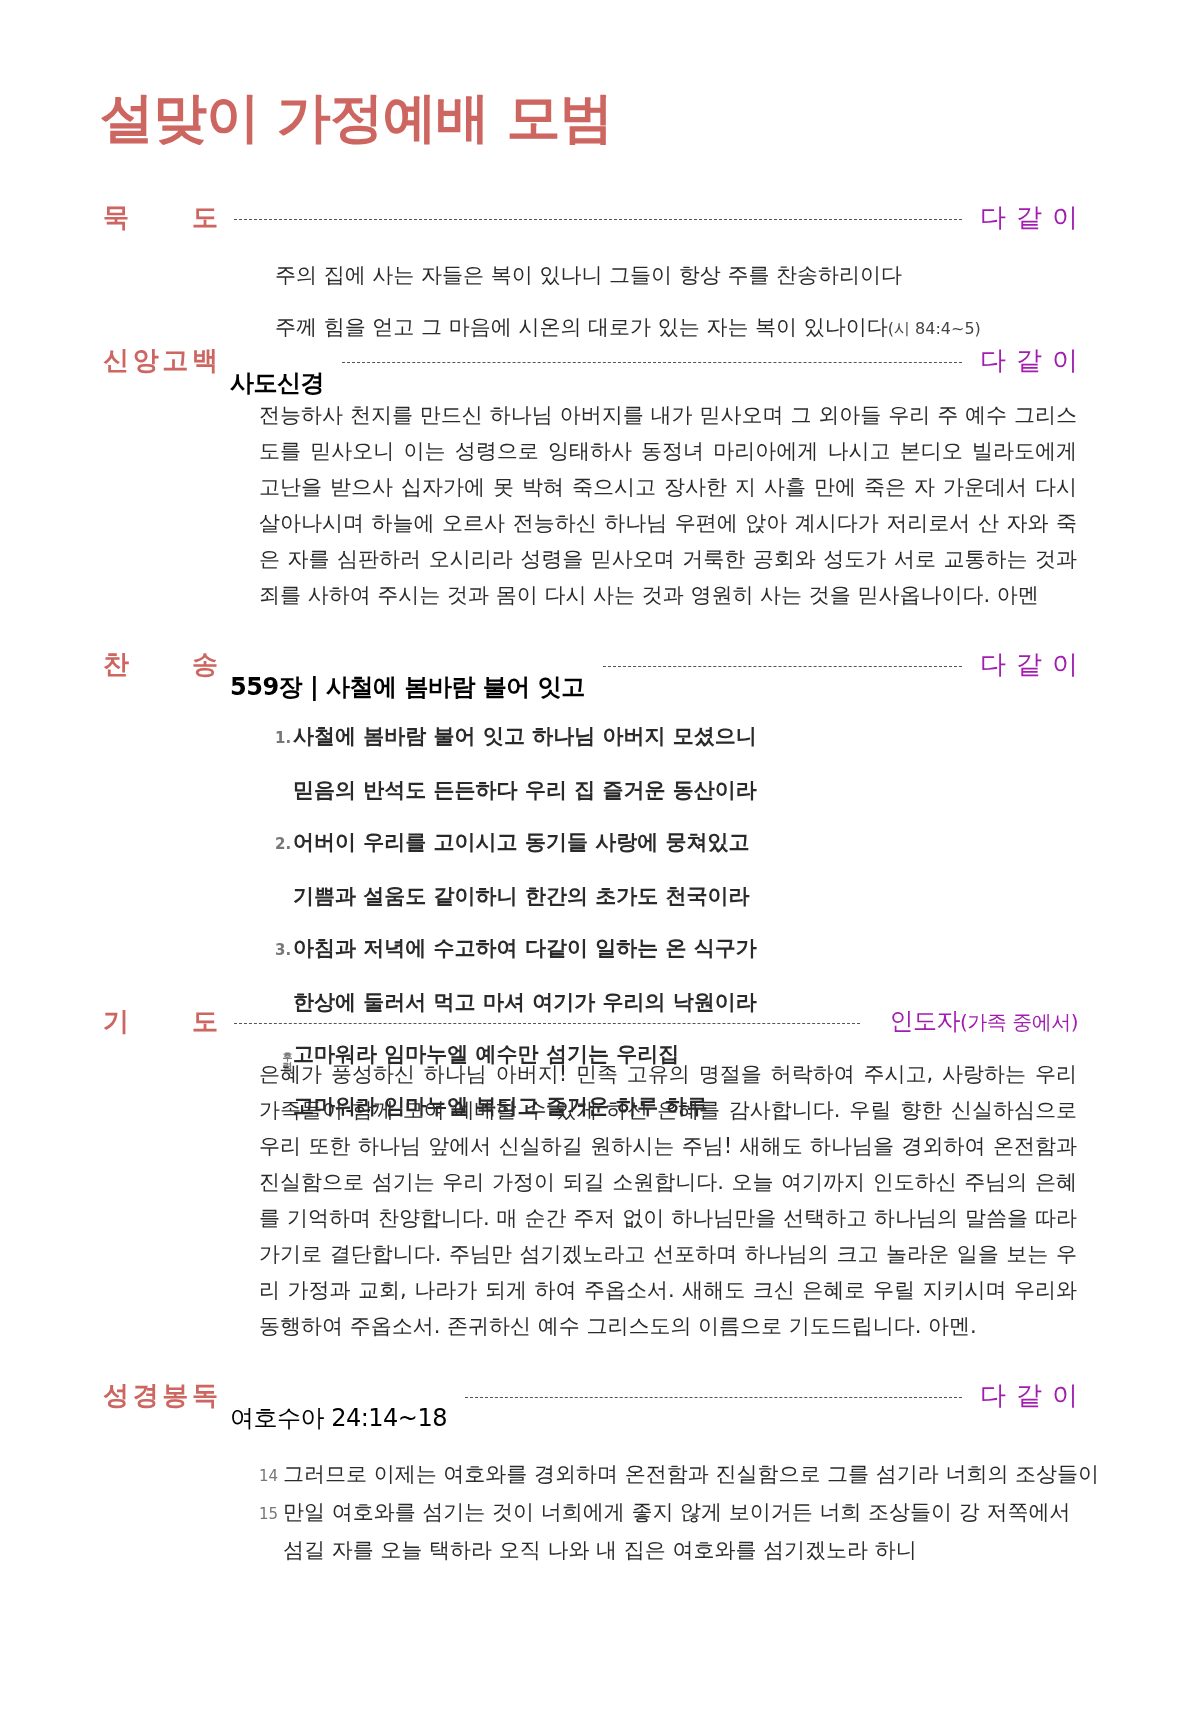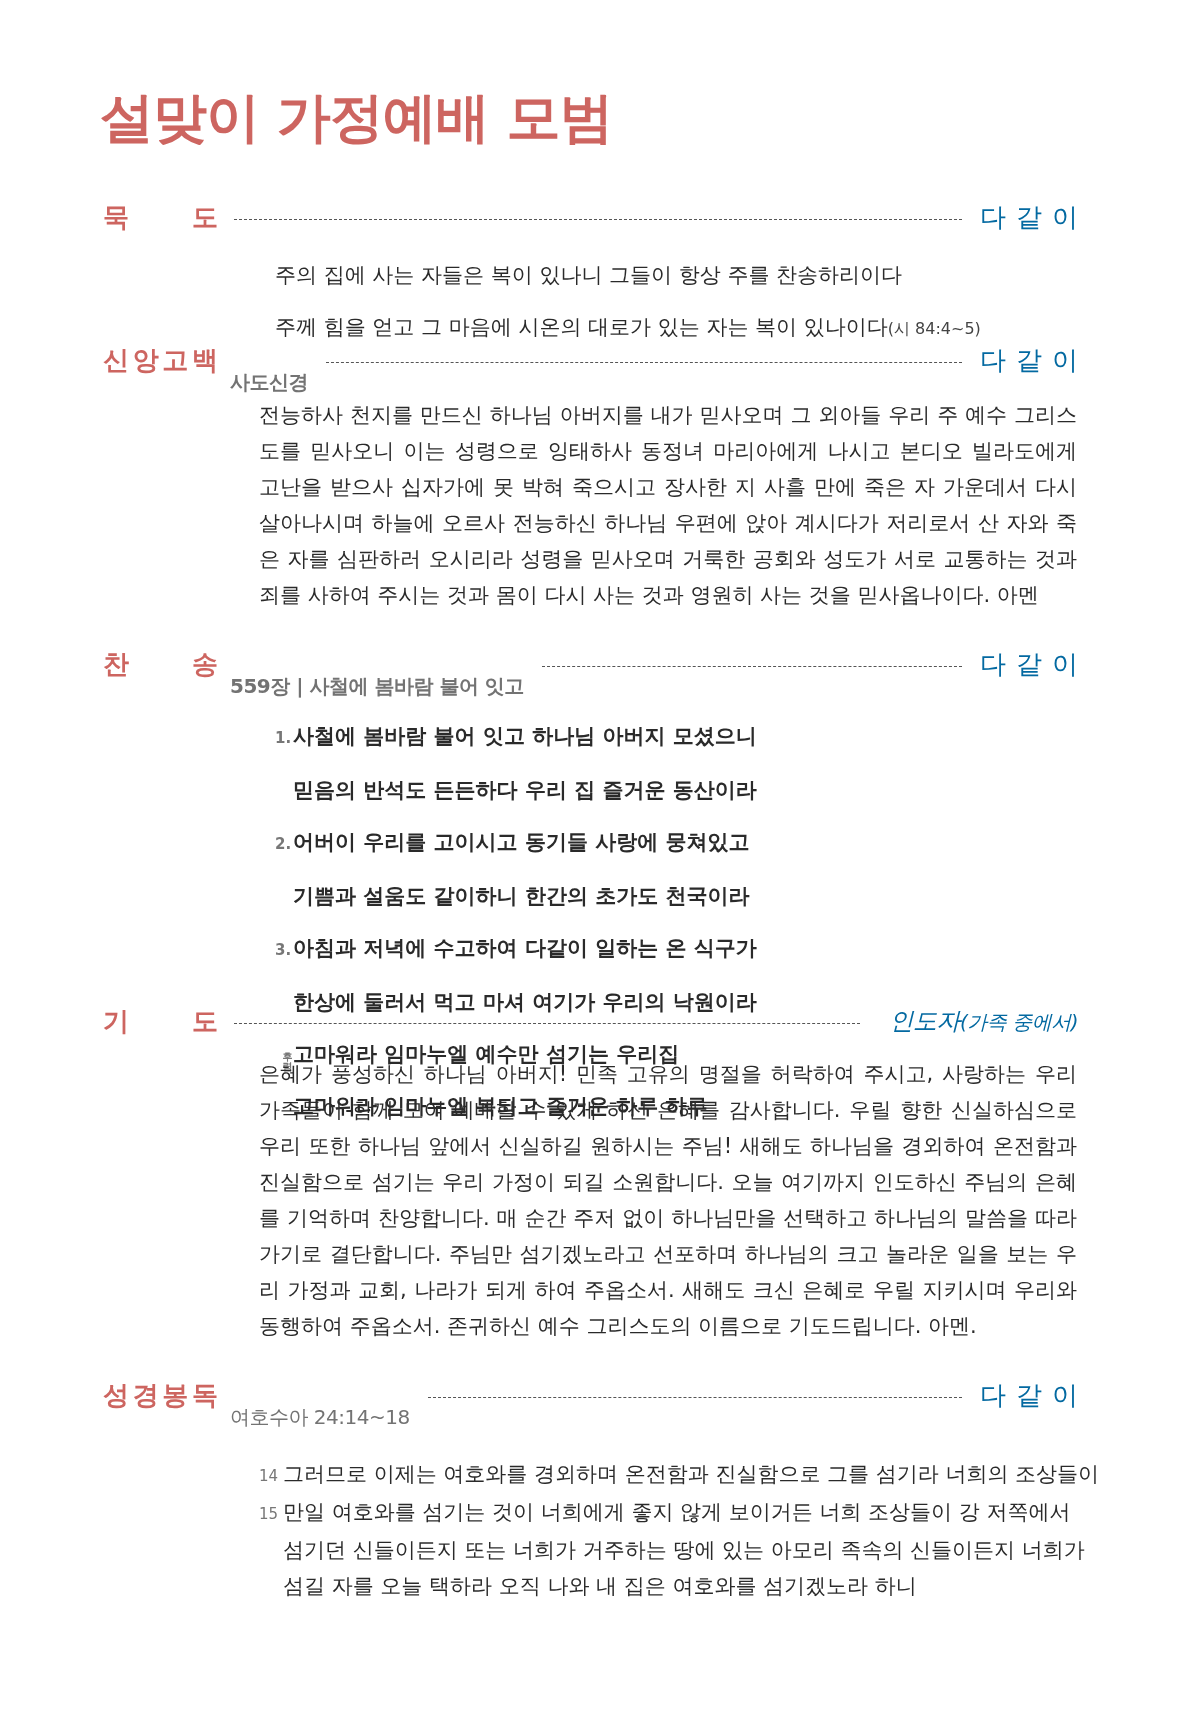--- a/index.html
+++ b/index.html
@@ -16,31 +16,31 @@
     }
     .section-head {
       position: absolute; left: 103px; width: 975px; height: 34px;
       display: flex; align-items: center;
     }
     .label {
       width: 127px; flex: 0 0 127px; color: #cd6560; font-weight: bold;
       font-size: 26px; display: flex; justify-content: space-between; padding-right: 12px; box-sizing: border-box;
     }
     .subtitle {
-      font-size: 20px; font-weight: bold; color: #737373; white-space: nowrap; margin-right: 14px;
+      font-size: 24px; font-weight: bold; color: #000000; white-space: nowrap; margin-right: 14px;
       letter-spacing: -0.5px;
       margin-top: 45px;
     }
     .leader {
       flex: 1 1 auto; height: 0; border-top: 1px dashed #555; margin: 0 18px 0 4px; position: relative; top: 2px;
     }
     .who {
-      font-size: 26px; color: #0369a1; white-space: nowrap; letter-spacing: 10px; margin-right: -10px;
+      font-size: 26px; color: #a21caf; white-space: nowrap; letter-spacing: 10px; margin-right: -10px;
     }
-    .who.tight { letter-spacing: -0.5px; margin-right: 0; font-size: 24px; font-style: italic; }
+    .who.tight { letter-spacing: -0.5px; margin-right: 0; font-size: 24px; }
     .who .small { font-size: 20px; }
     .body-text {
       position: absolute; left: 259px; width: 818px;
       font-size: 21px; line-height: 36px; color: #2a2a2a;
       text-align: justify; text-align-last: left; margin: 0;
     }
     .plain-lines p { margin: 16px; white-space: nowrap; }
     .ref { font-size: 16px; color: #444; }
     .hymn { position: absolute; left: 259px; width: 600px; font-size: 21px; line-height: 36px; }
     .hymn .verse { margin: 16px; white-space: nowrap; font-weight: bold; }
@@ -120,15 +120,14 @@
     <span>봉</span>
     <span>독</span>
   </div>
   <div class="subtitle" style="font-weight:normal;">여호수아 24:14~18</div>
   <div class="leader"></div>
   <div class="who">다같이</div>
 </div>
 <div class="bible" style="top:1456px;">
   <p class="v"><span class="vnum">14</span><span>그러므로 이제는 여호와를 경외하며 온전함과 진실함으로 그를 섬기라 너희의 조상들이</span></p>
   <p class="v"><span class="vnum">15</span><span>만일 여호와를 섬기는 것이 너희에게 좋지 않게 보이거든 너희 조상들이 강 저쪽에서</span></p>
-  <p class="v cont">섬기던 신들이든지 또는 너희가 거주하는 땅에 있는 아모리 족속의 신들이든지 너희가</p>
   <p class="v cont">섬길 자를 오늘 택하라 오직 나와 내 집은 여호와를 섬기겠노라 하니</p>
 </div>
 
 </body></html>

